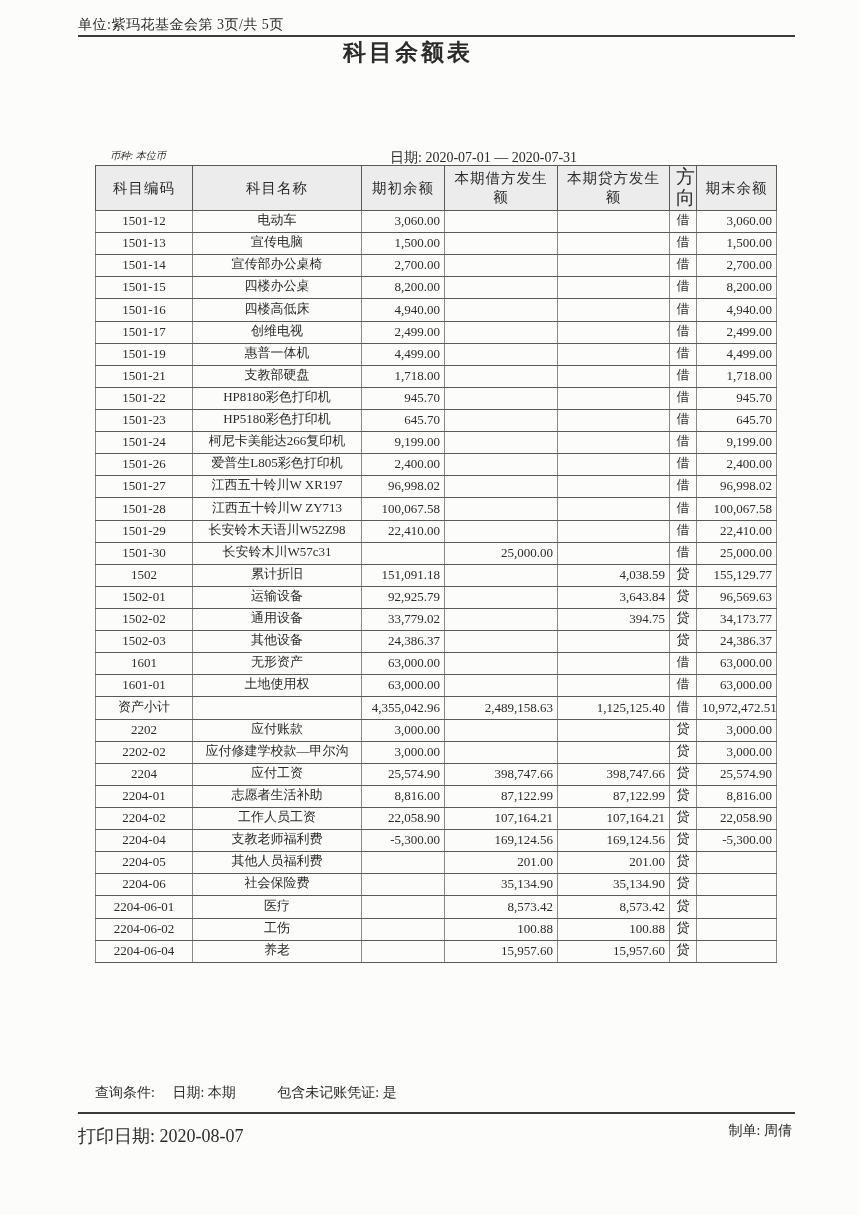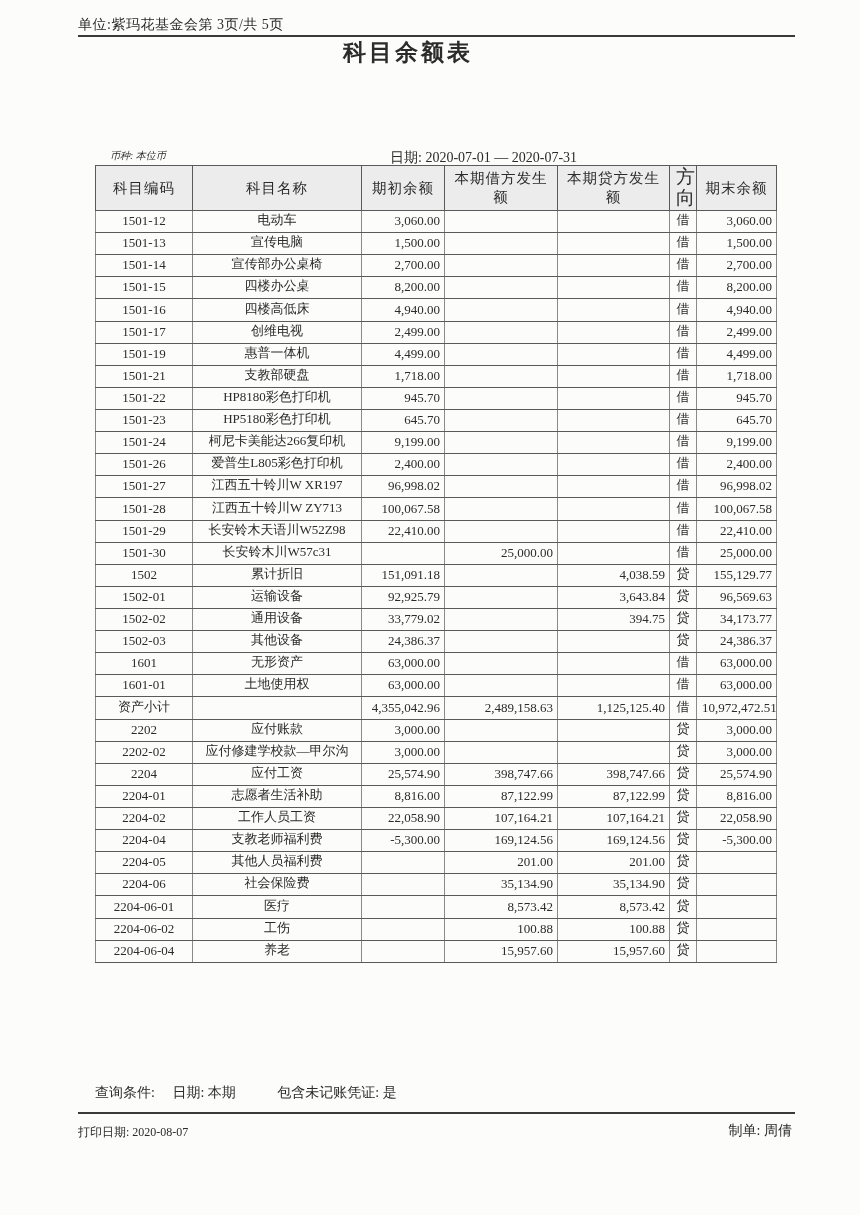--- a/index.html
+++ b/index.html
@@ -60,21 +60,21 @@
   }
   .balance-table td.c-code { text-align:center; font-size:13px; }
   .balance-table td.c-name { text-align:center; font-size:13px; }
   .balance-table td.c-num  { text-align:right; padding-right:4px; }
   .balance-table td.c-dir  { text-align:center; padding:0 1px 3px 1px; }
   .query-line {
     position:absolute; top:1084px; left:95px; font-size:14px;text-align:right;
   }
   .query-line .q2 { margin-left:14px; }
   .query-line .q3 { margin-left:38px; }
-  .print-date { position:absolute; top:1124px; left:78px; font-size:12px; }
+  .print-date { position:absolute; top:1124px; left:78px; font-size:18px; }
   .preparer   { position:absolute; top:1122px; right:68px; font-size:14px; }
 </style>
 </head>
 <body>
 
 <div class="page">
 
   <div class="head-row">
     <span>单位:紫玛花基金会</span>
     <span>第 3页/共 5页</span>

